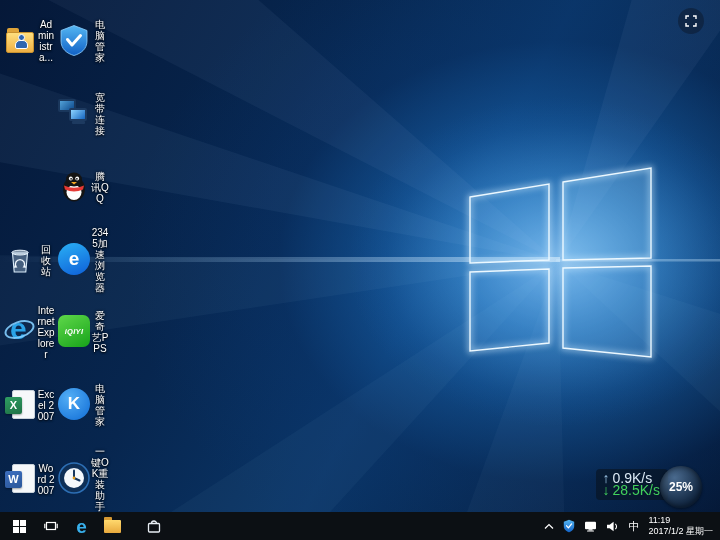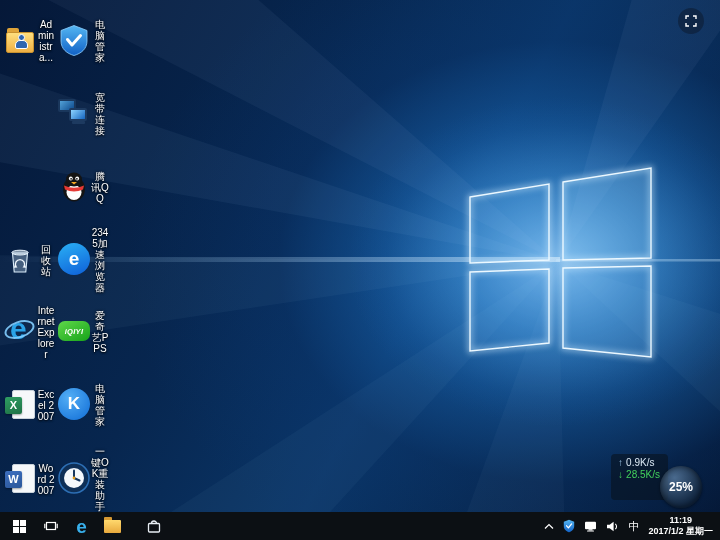--- a/index.html
+++ b/index.html
@@ -47,21 +47,21 @@
 
   
   .bb{position:relative;width:32px;height:30px;}
   .mon-sm{position:absolute;width:18px;height:13px;background:linear-gradient(135deg,#5fb7f0,#0d4f98);
     border:2px solid #1d3a60;border-radius:2px;box-sizing:border-box;}
   .mon-sm.b{left:0;top:1px;opacity:.85;}
   .mon-sm.f{left:11px;top:10px;background:linear-gradient(135deg,#8ed4ff,#1565c0);}
   .bb::after{content:"";position:absolute;left:14px;top:23px;width:13px;height:3px;background:#1d3a60;border-radius:1px;}
 
   
-  .tile{width:32px;height:20px;border-radius:7px;display:flex;align-items:center;justify-content:center;color:#fff;font-weight:bold;}
+  .tile{width:32px;height:32px;border-radius:7px;display:flex;align-items:center;justify-content:center;color:#fff;font-weight:bold;}
   .circ{width:32px;height:32px;border-radius:50%;display:flex;align-items:center;justify-content:center;color:#fff;font-weight:bold;}
   .bg-2345{background:linear-gradient(160deg,#2ab0f5,#0e5fd8);font-size:19px;}
   .bg-kugou{background:radial-gradient(circle at 35% 30%,#53aef5,#0f6cd6);font-size:17px;}
   .bg-iqiyi{background:linear-gradient(150deg,#5fd84a,#17a31a);font-size:7.5px;letter-spacing:.3px;font-style:italic;}
 
   
   .ie{position:relative;width:34px;height:34px;}
   .ie .e{position:absolute;left:7px;top:-2px;font-size:30px;font-weight:bold;color:#2aa3e8;
     text-shadow:0 1px 1px rgba(0,40,90,.4);}
   .ie .orbit{position:absolute;left:1px;top:7px;width:31px;height:17px;border:2px solid rgba(130,205,255,.9);
@@ -73,42 +73,42 @@
     color:#fff;font-weight:bold;font-size:11px;border-radius:2px;box-shadow:0 1px 2px rgba(0,0,0,.35);}
   .block.xls{background:linear-gradient(160deg,#2f9e63,#1e7145);}
   .block.wrd{background:linear-gradient(160deg,#3d6fc0,#2b579a);}
 
   
   .fs-btn{position:absolute;top:8px;right:16px;width:26px;height:26px;border-radius:50%;
     background:rgba(10,20,35,.45);display:flex;align-items:center;justify-content:center;}
 
   
   .speed-pill{position:absolute;right:52px;bottom:12px;background:rgba(8,18,30,.6);border-radius:4px;
-    padding:3px 8px 19px 7px;font-size:10px;color:#dbe9f5;line-height:12px;z-index:4;}
+    padding:3px 8px 4px 7px;font-size:14px;color:#dbe9f5;line-height:12px;z-index:4;}
   .speed-pill .up{color:#9ec7e8;margin-right:3px;}
   .speed-pill .dn-row{color:#42d15c;}
   .speed-pill .dn{margin-right:3px;}
   .pct-ball{position:absolute;right:18px;bottom:4px;width:42px;height:42px;border-radius:50%;z-index:5;
     background:radial-gradient(circle at 35% 28%,rgba(110,145,180,.65),rgba(18,38,62,.8) 72%);
     box-shadow:inset 0 0 6px rgba(0,0,0,.55),0 1px 3px rgba(0,0,0,.45);
     color:#fff;font-size:12px;font-weight:bold;display:flex;align-items:center;justify-content:center;}
 
   
   .taskbar{position:absolute;left:0;right:0;bottom:0;height:28px;background:#0c1014;display:flex;align-items:center;z-index:10;}
   .tb-left{display:flex;align-items:center;height:100%;padding-left:4px;}
   .tb-btn{background:none;border:none;width:31px;height:28px;display:flex;align-items:center;justify-content:center;padding:0;cursor:pointer;}
   .win-logo{display:grid;grid-template-columns:6px 6px;grid-template-rows:6px 6px;gap:1px;}
   .win-logo span{background:#fff;display:block;}
   .edge-e{font-size:19px;font-weight:bold;color:#38b0ec;line-height:1;}
   .tb-folder{position:relative;width:17px;height:13px;}
   .tb-folder .tab{position:absolute;top:-3px;left:0;width:8px;height:4px;background:#d89a33;border-radius:1px 1px 0 0;}
   .tb-folder .bodyp{position:absolute;inset:0;background:linear-gradient(180deg,#ffd96e,#e8a93d);border-radius:1px;}
   .tb-tray{margin-left:auto;display:flex;align-items:center;gap:9px;padding-right:7px;height:100%;}
   .tray-ime{color:#fff;font-size:11px;}
-  .clock{color:#fff;font-size:9px;line-height:11px;text-align:center;cursor:default;font-weight:bold;}
+  .clock{color:#fff;font-size:9px;line-height:11px;text-align:left;cursor:default;}
 
   
   .svg-ic{display:block;}
 </style>
 </head>
 <body>
 
 <svg width="0" height="0" style="position:absolute" aria-hidden="true">
   <defs>
     <radialGradient id="gGlow">

